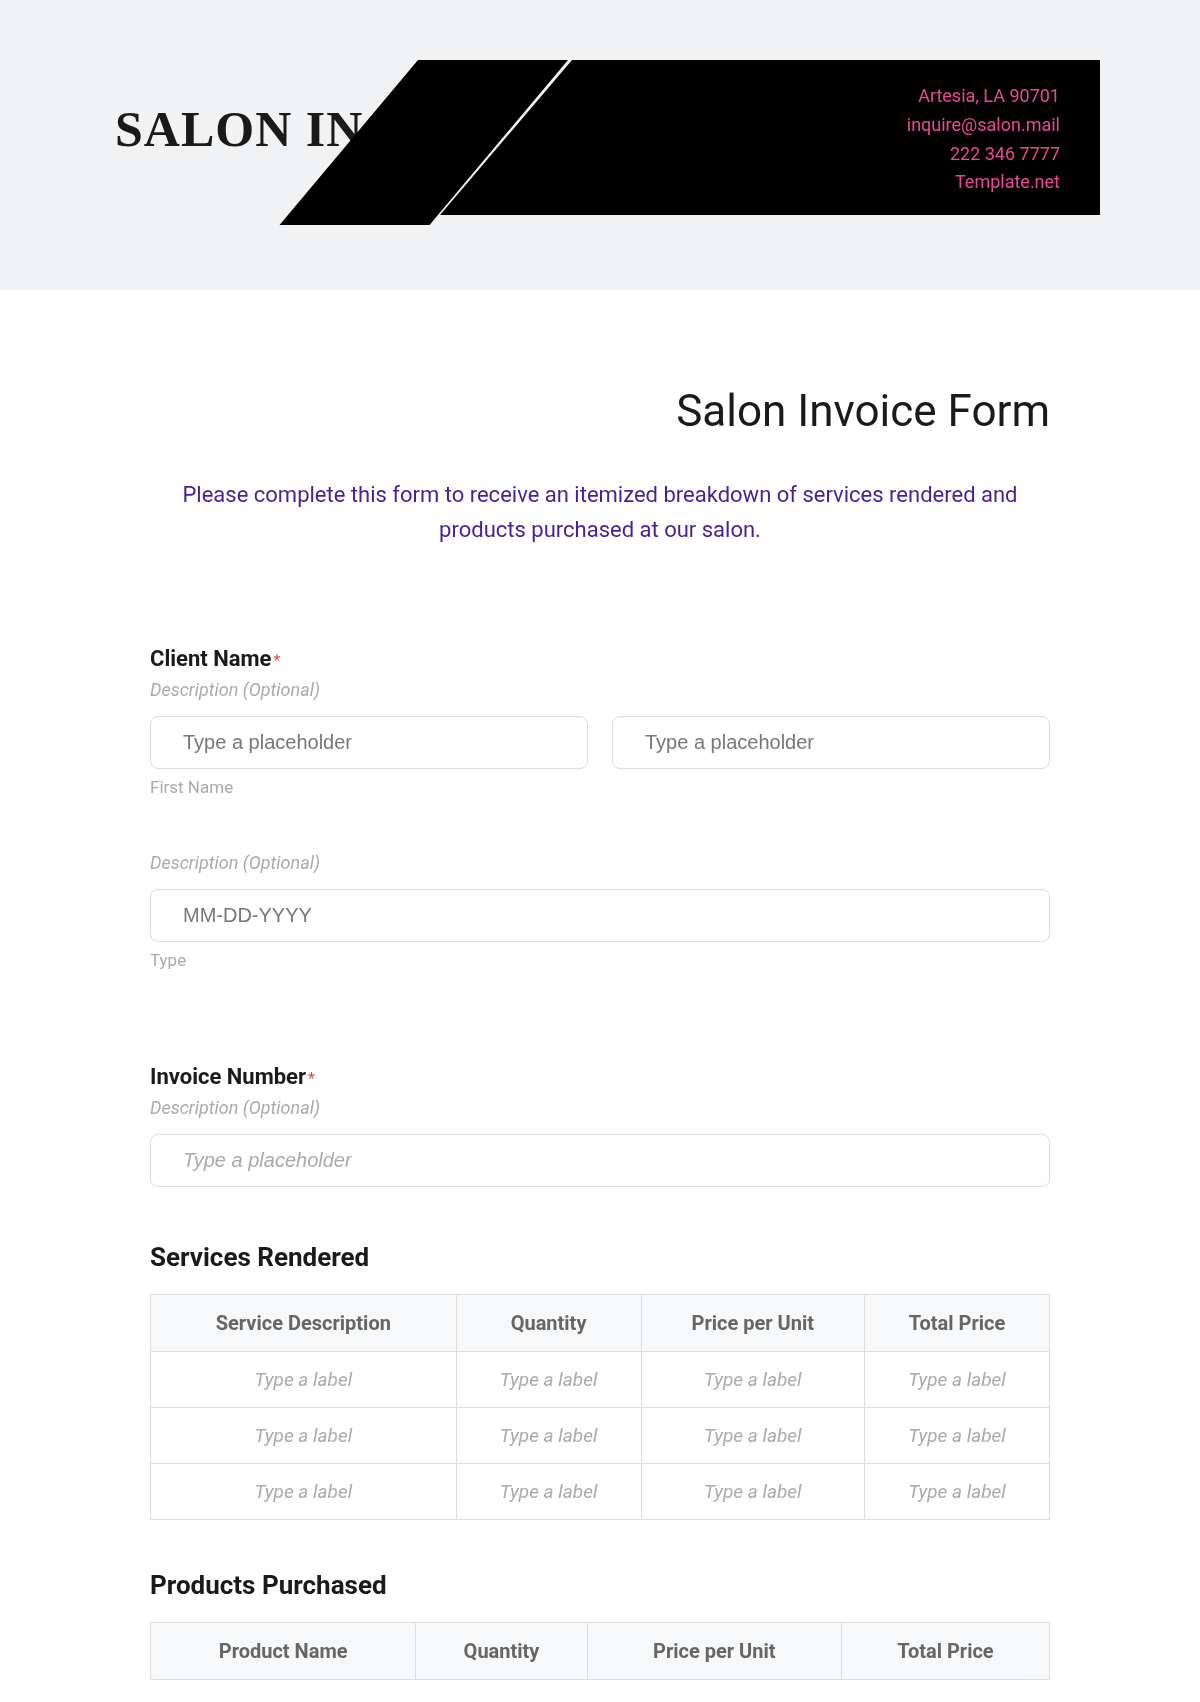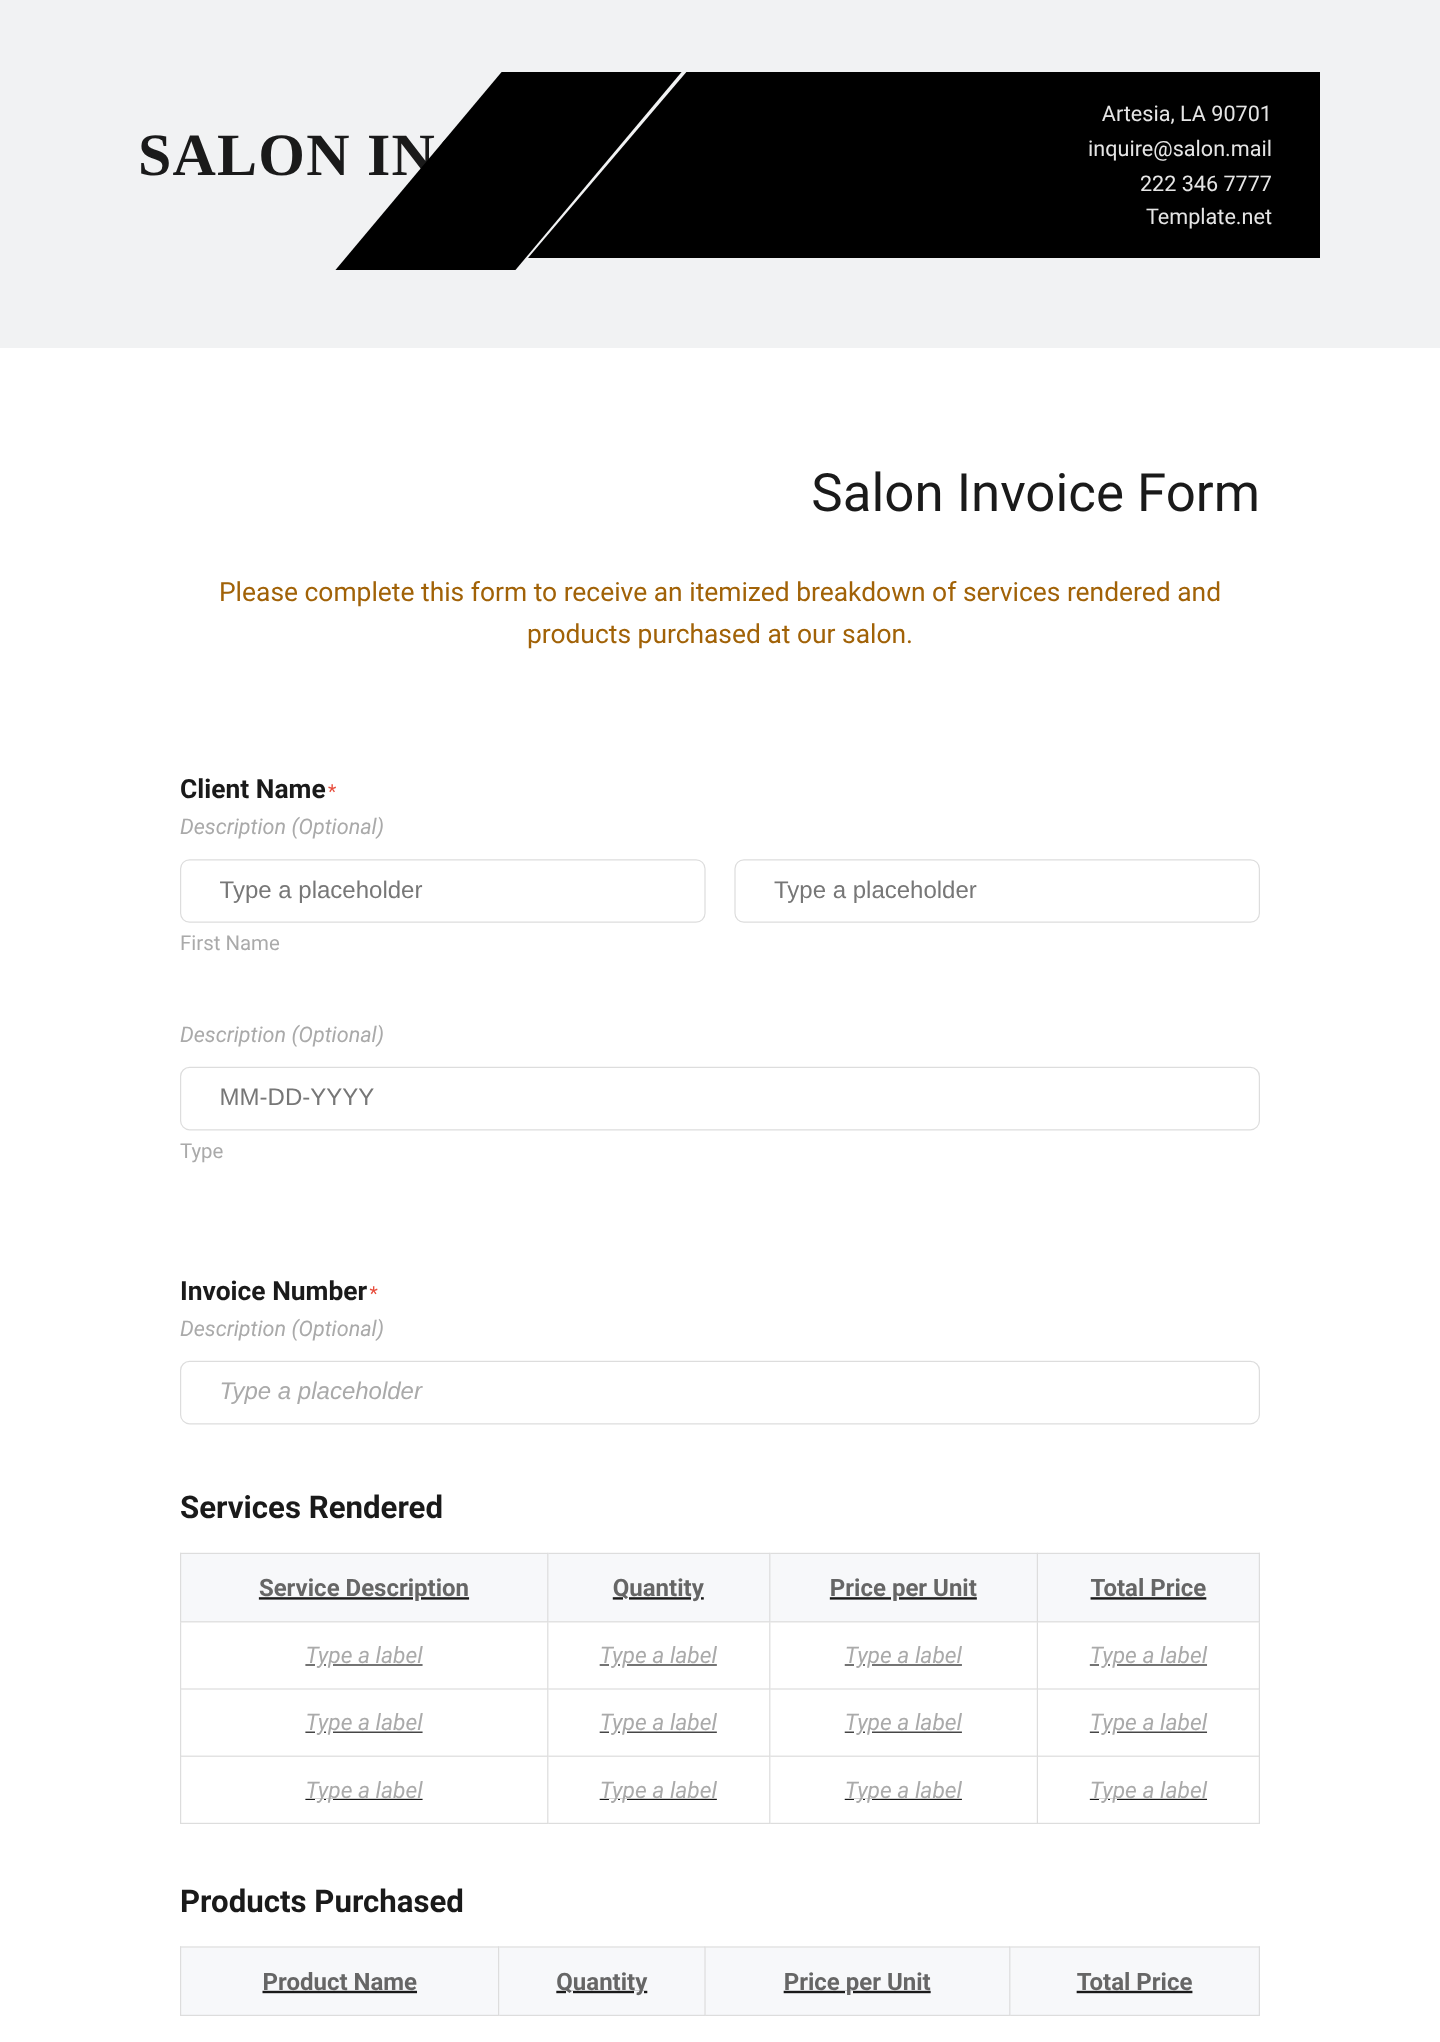--- a/index.html
+++ b/index.html
@@ -55,41 +55,41 @@
       position:absolute;
       top:0; right:-20px;
       width:14px; height:165px;
       background:#f1f2f3;
     }
     .contact-info {
       position: absolute;
       top: 22px;
       right: 40px;
       text-align: right;
-      color: #e5e5e5;
+      color: #ec4899;
       font-size: 18px;
       line-height: 1.6;
     }
     .content {
       max-width: 940px;
       margin: 0 auto;
       padding: 0 20px 80px;
     }
     .form-title {
       text-align: right;
       font-size: 44px;
       font-weight: 400;
       margin-top: 95px;
       margin-bottom: 40px;
     }
     .form-intro {
       text-align: center;
       font-size: 22px;
       line-height: 1.6;
-      color: #a16207;
+      color: #4c1d95;
       margin-bottom: 60px;
       padding: 0 10px;
     }
     .form-group {
       margin-bottom: 55px;
     }
     .field-label {
       font-size: 22px;
       font-weight: 700;
       margin-bottom: 8px;
@@ -137,21 +137,20 @@
     .section-heading {
       font-size: 26px;
       font-weight: 700;
       margin-bottom: 22px;
       margin-top: 10px;
     }
     table {
       width: 100%;
       border-collapse: collapse;
       margin-bottom: 50px;
-      text-decoration: underline;
     }
     th, td {
       border: 1px solid #ddd;
       padding: 16px 10px;
       text-align: center;
     }
     th {
       background: #f7f8fa;
       font-size: 20px;
       font-weight: 700;

